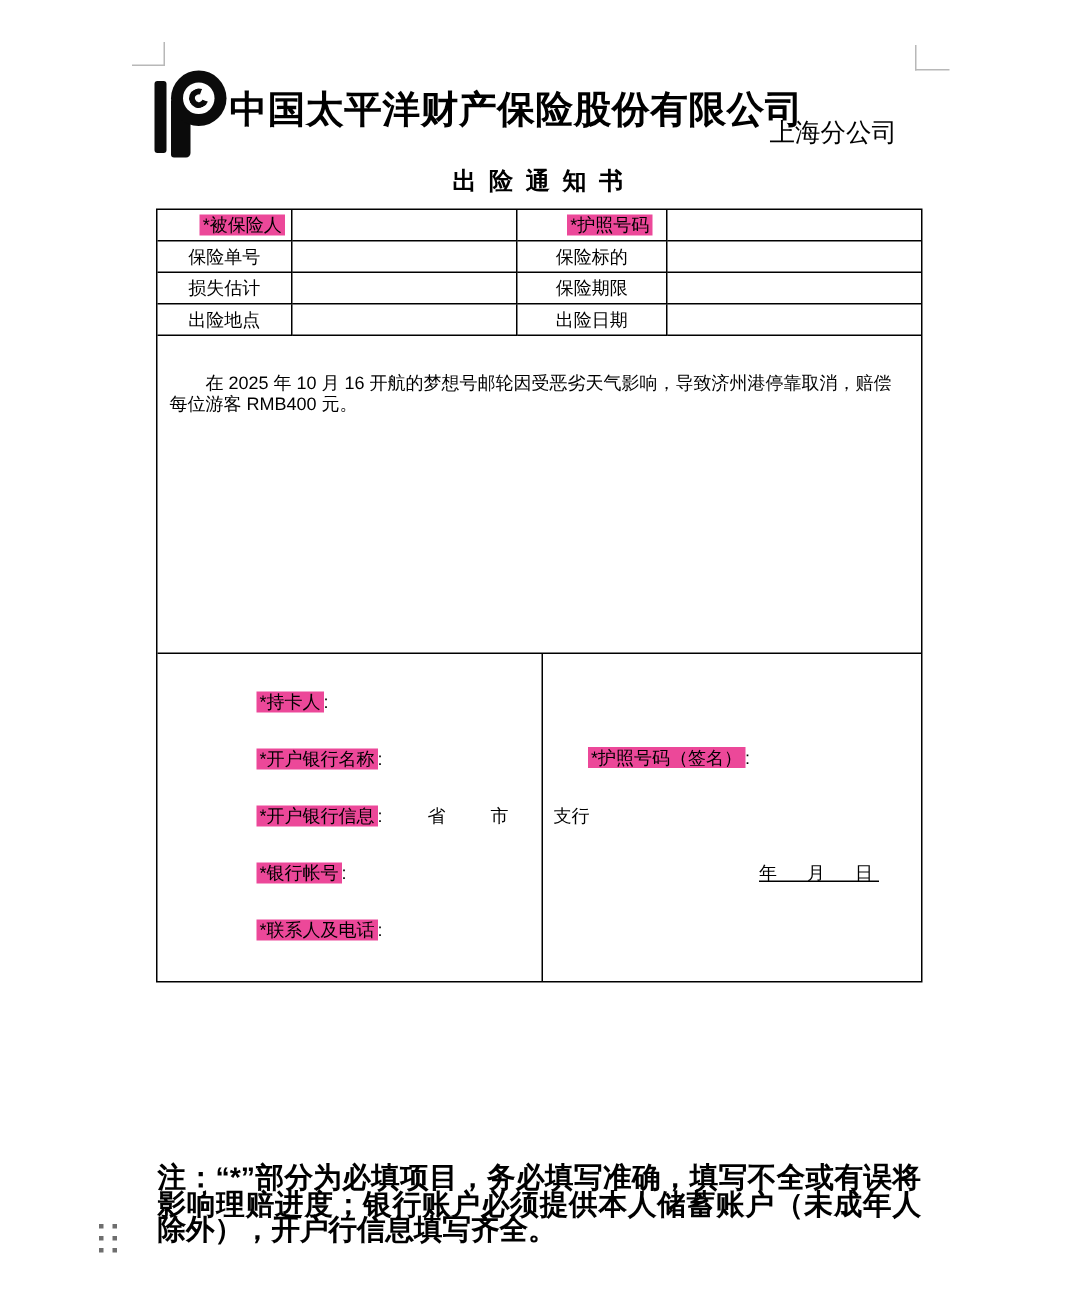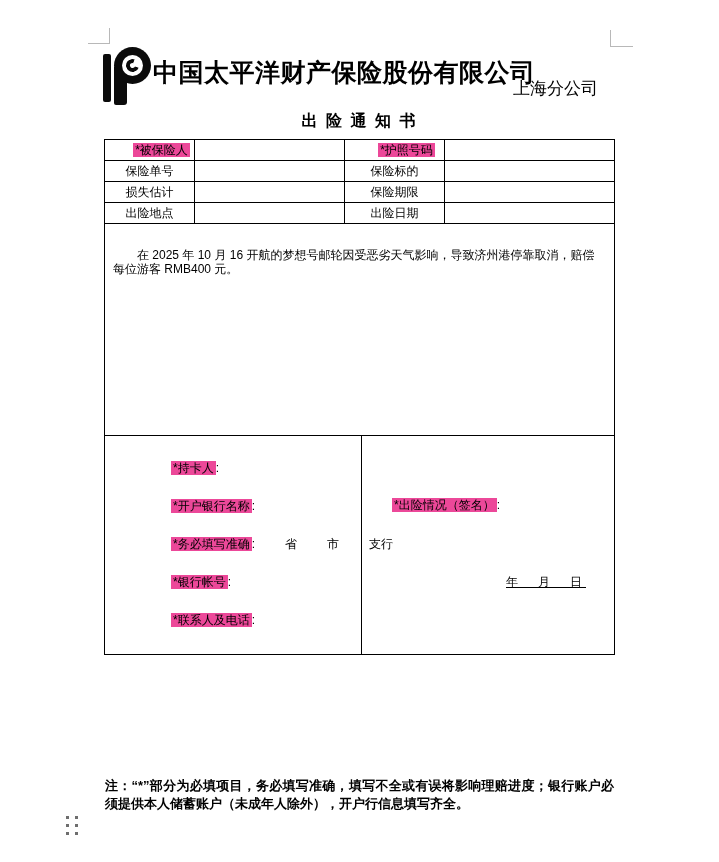--- a/index.html
+++ b/index.html
@@ -48,21 +48,21 @@
   .loss { height:121px; border-bottom:1px solid #000; padding:4px 8px; font-size:12px; }
   .bottomsec { display:flex; height:218px; }
   .bank { width:257px; border-right:1px solid #000; padding:24px 6px 0 6px; }
   .bank .line { height:15px; margin-bottom:23px; font-size:12px; white-space:nowrap;padding-left:36px; }
   .bank .geo { margin-left:30px; }
   .sig { position:relative; flex:1; }
   .sig .siglabel { position:absolute; left:6px; top:61px; font-size:12px; white-space:nowrap; }
   .sig .sigdate  { position:absolute; left:144px; top:138px; font-size:12px; letter-spacing:4px; white-space:nowrap;text-decoration:underline; }
   
   .note { position:absolute; left:105px; top:777px; width:509px;
-          font-size:13px; font-weight:bold; line-height:17.5px; text-align:justify; }
+          font-size:19px; font-weight:bold; line-height:17.5px; text-align:justify; }
 </style>
 </head>
 <body>
 
 <div class="crop-tl"></div>
 <div class="crop-tr"></div>
 
 <div class="logo">
   <div class="bar"></div>
   <div class="stem"></div>
@@ -103,26 +103,26 @@
 
   <div class="incident">
     <div class="para">在 2025 年 10 月 16 开航的梦想号邮轮因受恶劣天气影响，导致济州港停靠取消，赔偿每位游客 RMB400 元。</div>
   </div>
 
 
   <div class="bottomsec">
     <div class="bank">
       <div class="line"><span class="hl">*持卡人</span><span>:</span></div>
       <div class="line"><span class="hl">*开户银行名称</span><span>:</span></div>
-      <div class="line"><span class="hl">*务必填写准确</span><span>:</span><span class="geo">省</span><span class="geo">市</span><span class="geo">支行</span></div>
+      <div class="line"><span class="hl">*开户银行信息</span><span>:</span><span class="geo">省</span><span class="geo">市</span><span class="geo">支行</span></div>
       <div class="line"><span class="hl">*银行帐号</span><span>:</span></div>
       <div class="line"><span class="hl">*联系人及电话</span><span>:</span></div>
     </div>
     <div class="sig">
-      <div class="siglabel"><span class="hl">*出险情况（签名）</span><span>:</span></div>
+      <div class="siglabel"><span class="hl">*护照号码（签名）</span><span>:</span></div>
       <div class="sigdate">年　月　日</div>
     </div>
   </div>
 
 </div>
 
 <div class="note">注：“*”部分为必填项目，务必填写准确，填写不全或有误将影响理赔进度；银行账户必须提供本人储蓄账户（未成年人除外），开户行信息填写齐全。</div>
 
 <div class="dots">
   <i></i>

